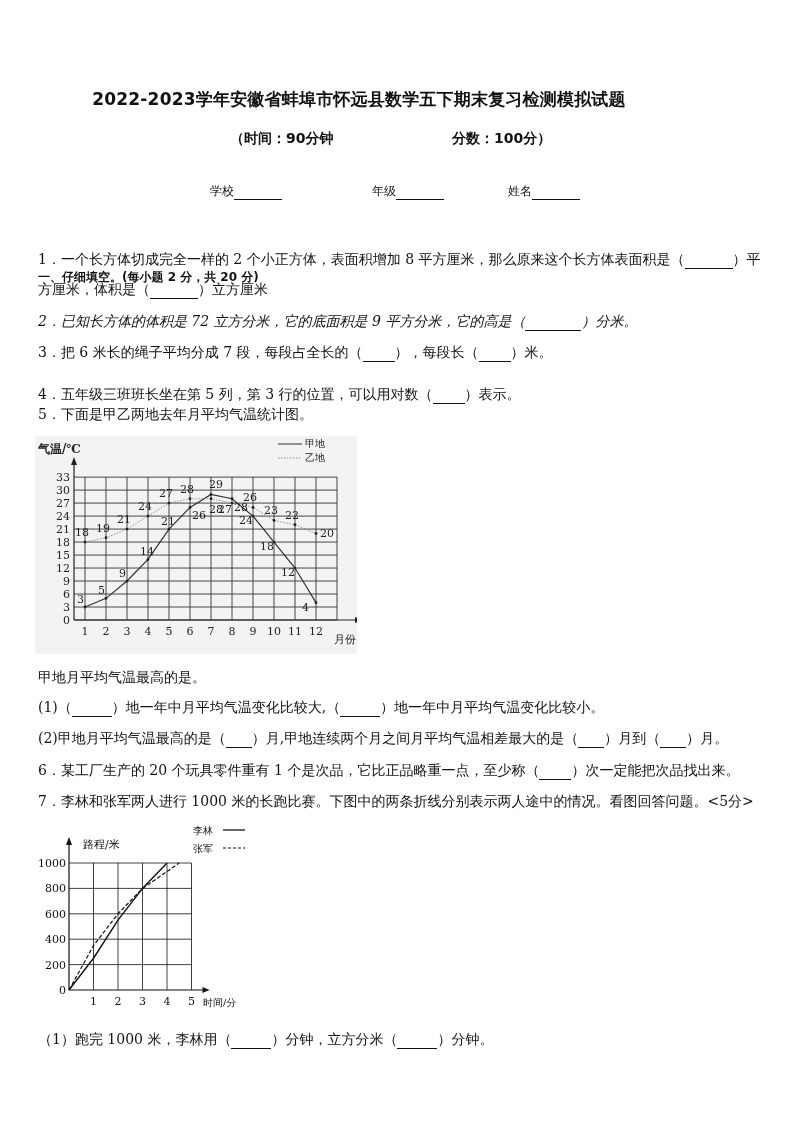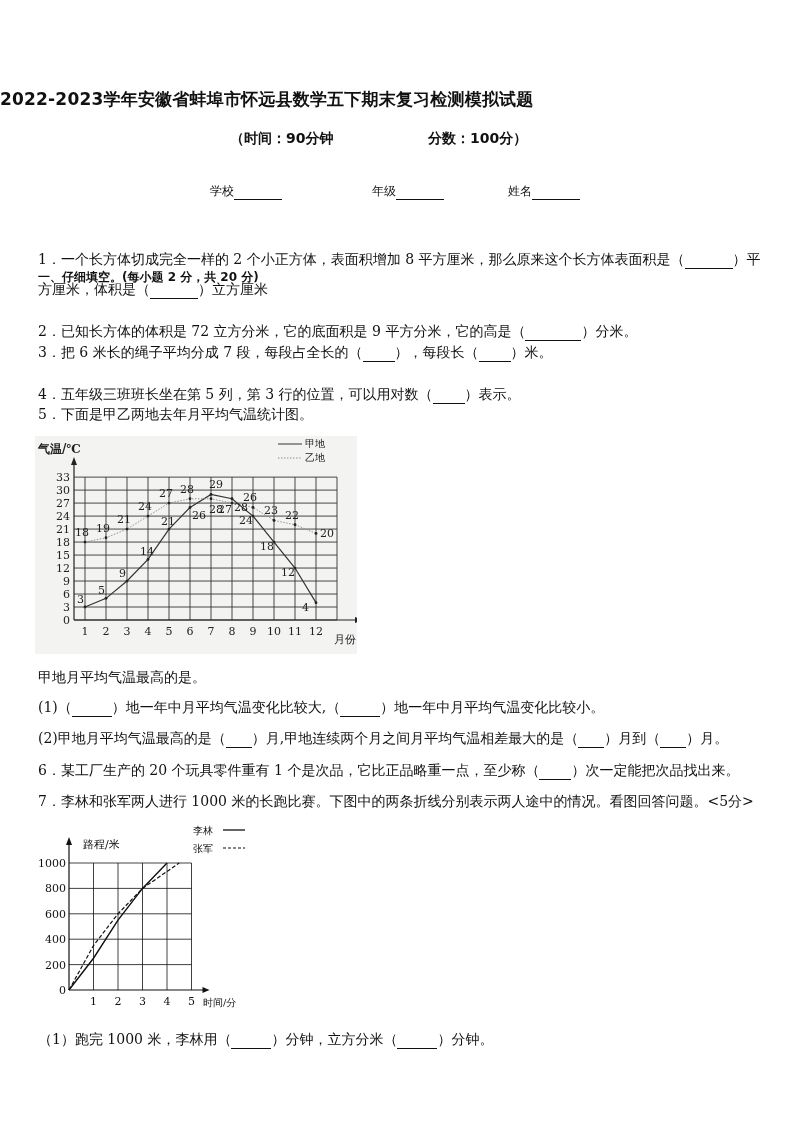--- a/index.html
+++ b/index.html
@@ -1,23 +1,23 @@
 <!DOCTYPE html>
 <html><head>
 <meta charset="utf-8">
 <style>
   html, body { margin: 0; padding: 0; background: #ffffff; }
   body { width: 794px; height: 1123px; position: relative; overflow: hidden;
          font-family: "DejaVu Serif", "Liberation Serif", serif; color: #111; }
-  .title { position: absolute; top: 88px; left: 0; width: 718px; text-align: left;
+  .title { position: absolute; top: 88px; left: 0; width: 718px; text-align: center;
            font-family: "DejaVu Sans", "Liberation Sans", sans-serif; font-weight: bold; font-size: 17px; letter-spacing: 0.2px; }
   .subtitle { position: absolute; top: 130px; left: 0; width: 794px; font-family: "DejaVu Sans", "Liberation Sans", sans-serif;
               font-weight: bold; font-size: 14px; }
   .subtitle .t { position: absolute; left: 230px; }
-  .subtitle .s { position: absolute; left: 428px; text-align: right; }
+  .subtitle .s { position: absolute; left: 452px; text-align: right; }
   .info { position: absolute; top: 183px; font-size: 12px; }
   .info .blank { display: inline-block; width: 48px; border-bottom: 1px solid #111; height: 12px; vertical-align: bottom; }
   .line { position: absolute; left: 38px; font-size: 14px; white-space: nowrap; }
   .section { font-weight: bold; font-size: 12px; font-family: "DejaVu Sans", "Liberation Sans", sans-serif; margin-top: 46px; }
   .blank { display: inline-block; border-bottom: 1px solid #111; height: 12px; vertical-align: bottom; }
   .b40 { width: 40px; } .b48 { width: 48px; } .b56 { width: 56px; } .b32 { width: 32px; } .b26 { width: 26px; }
   svg text { font-family: "DejaVu Serif", "Liberation Serif", serif; }
   .chart1 { position: absolute; left: 35px; top: 436px; width: 322px; height: 218px; }
   .chart2 { position: absolute; left: 35px; top: 818px; width: 230px; height: 196px; }
 </style>
@@ -43,21 +43,21 @@
 
 <div class="line section" style="top:223px;">一、仔细填空。(每小题 2 分，共 20 分)</div>
 
 <div class="line" style="top:251px;">
   <span>1．一个长方体切成完全一样的 2 个小正方体，表面积增加 8 平方厘米，那么原来这个长方体表面积是（</span><span class="blank b48"></span><span>）平</span>
 </div>
 <div class="line" style="top:281px;">
   <span>方厘米，体积是（</span><span class="blank b48"></span><span>）立方厘米</span>
 </div>
 
-<div class="line" style="top:323px;">
+<div class="line" style="top:313px;font-style:italic;">
   <span>2．已知长方体的体积是 72 立方分米，它的底面积是 9 平方分米，它的高是（</span><span class="blank b56"></span><span>）分米。</span>
 </div>
 
 <div class="line" style="top:344px;">
   <span>3．把 6 米长的绳子平均分成 7 段，每段占全长的（</span><span class="blank b32"></span><span>），每段长（</span><span class="blank b32"></span><span>）米。</span>
 </div>
 
 <div class="line" style="top:386px;text-align:center;">
   <span>4．五年级三班班长坐在第 5 列，第 3 行的位置，可以用对数（</span><span class="blank b32"></span><span>）表示。</span>
 </div>

